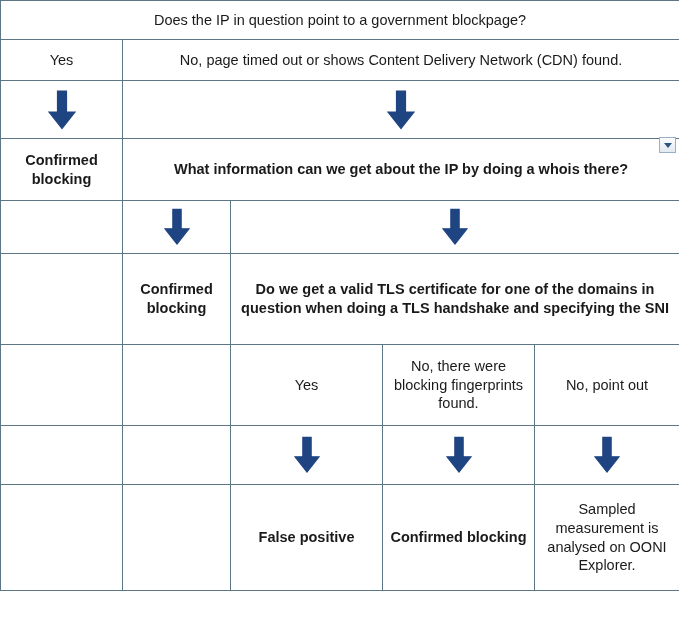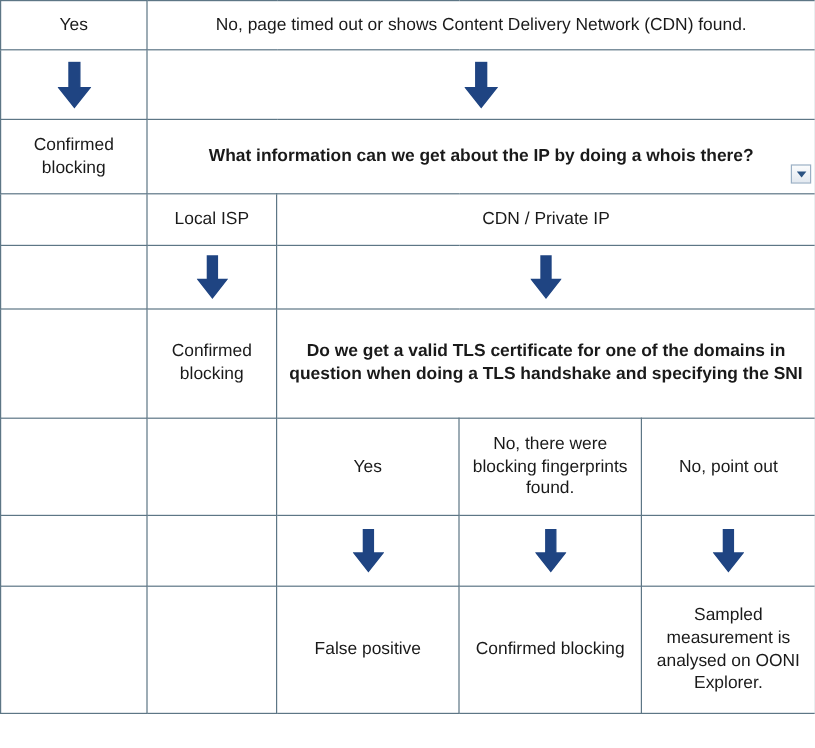--- a/index.html
+++ b/index.html
@@ -49,21 +49,21 @@
   td.head {
     background: #2b5382;
     color: #ffffff;
     border-color: #2b5382;
     font-size: 15px;
     padding: 9px 8px;
   }
   td.head.bold { font-weight: bold; }
 
   td.bold {
-    font-weight: normal;
+    font-weight: bold;
     font-size: 15px;
   }
 
   td.pad { padding: 9px 6px; }
 
   
   .arrow-wrap {
     display: flex;
     align-items: center;
     justify-content: center;
@@ -102,20 +102,23 @@
   <table class="grid">
     <colgroup>
       <col style="width:122px">
       <col style="width:108px">
       <col style="width:152px">
       <col style="width:152px">
       <col style="width:145px">
     </colgroup>
     <tbody>
 
+      <tr>
+        <td class="head" colspan="5" style="height:38px">Does the IP in question point to a government blockpage?</td>
+      </tr>
 
       <tr>
         <td class="pad" style="height:40px">Yes</td>
         <td class="pad" colspan="4">No, page timed out or shows Content Delivery Network (CDN) found.</td>
       </tr>
 
       <tr>
         <td style="height:57px">
           <div class="arrow-wrap">
             <svg class="arrow" width="28" height="40" viewBox="0 0 28 40">
@@ -130,25 +133,20 @@
             </svg>
           </div>
         </td>
       </tr>
 
       <tr>
         <td class="bold pad" style="height:61px">Confirmed blocking</td>
         <td class="head bold" colspan="4">What information can we get about the IP by doing a whois there?</td>
       </tr>
 
-      <tr>
-        <td class="blank"></td>
-        <td class="pad" style="height:42px">Local ISP</td>
-        <td class="pad" colspan="3">CDN / Private IP</td>
-      </tr>
 
       <tr>
         <td class="blank"></td>
         <td style="height:52px">
           <div class="arrow-wrap">
             <svg class="arrow" width="26" height="38" viewBox="0 0 28 40">
               <path d="M9.5 1 H18.5 V22 H27 L14 38.5 L1 22 H9.5 Z" fill="#1f4482" stroke="#1f4482" stroke-width="1.2"></path>
             </svg>
           </div>
         </td>

